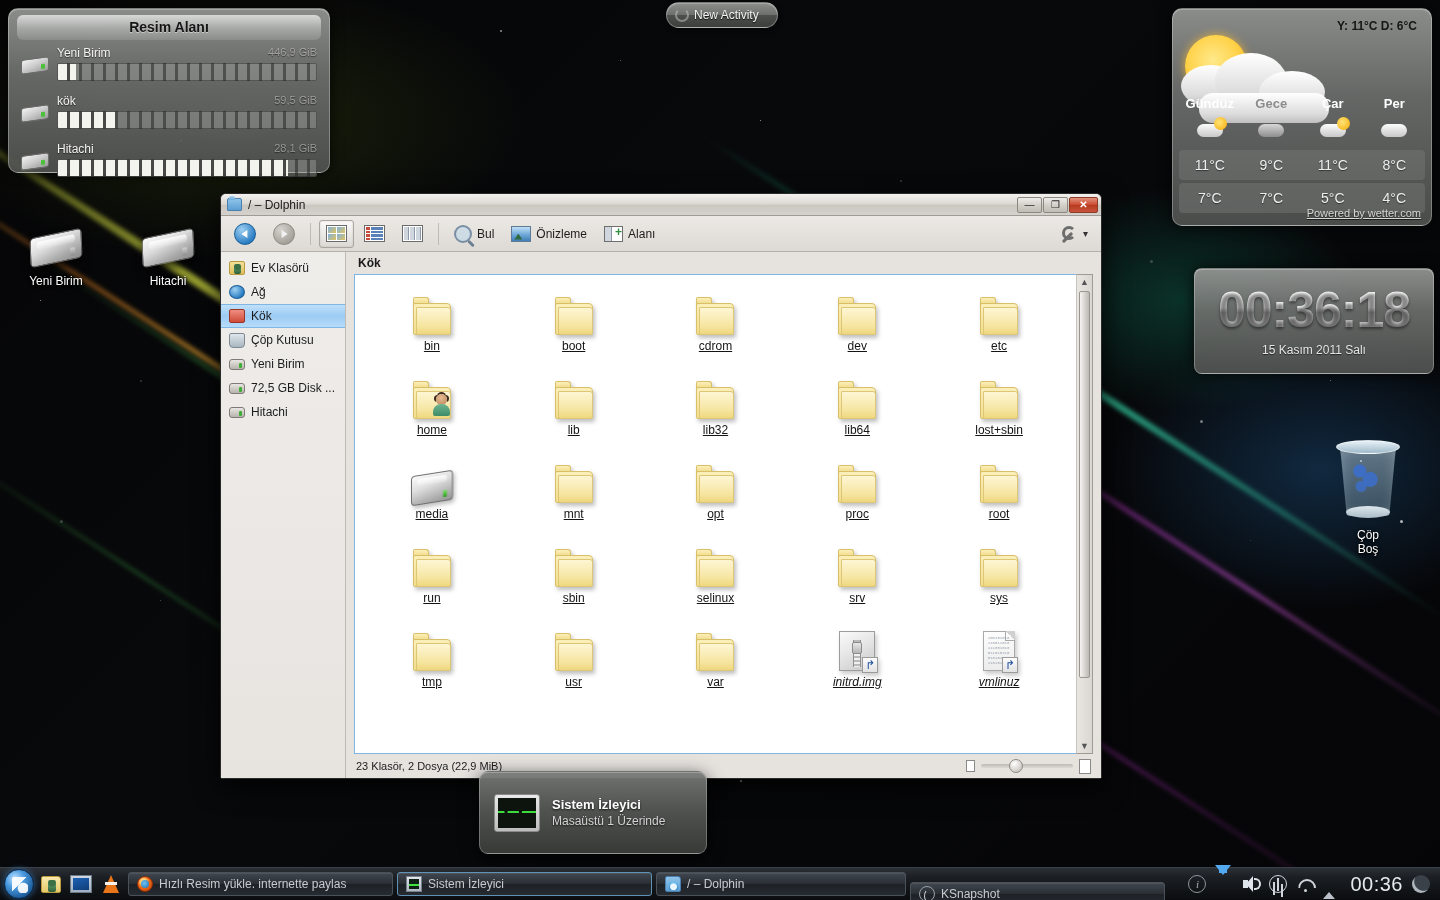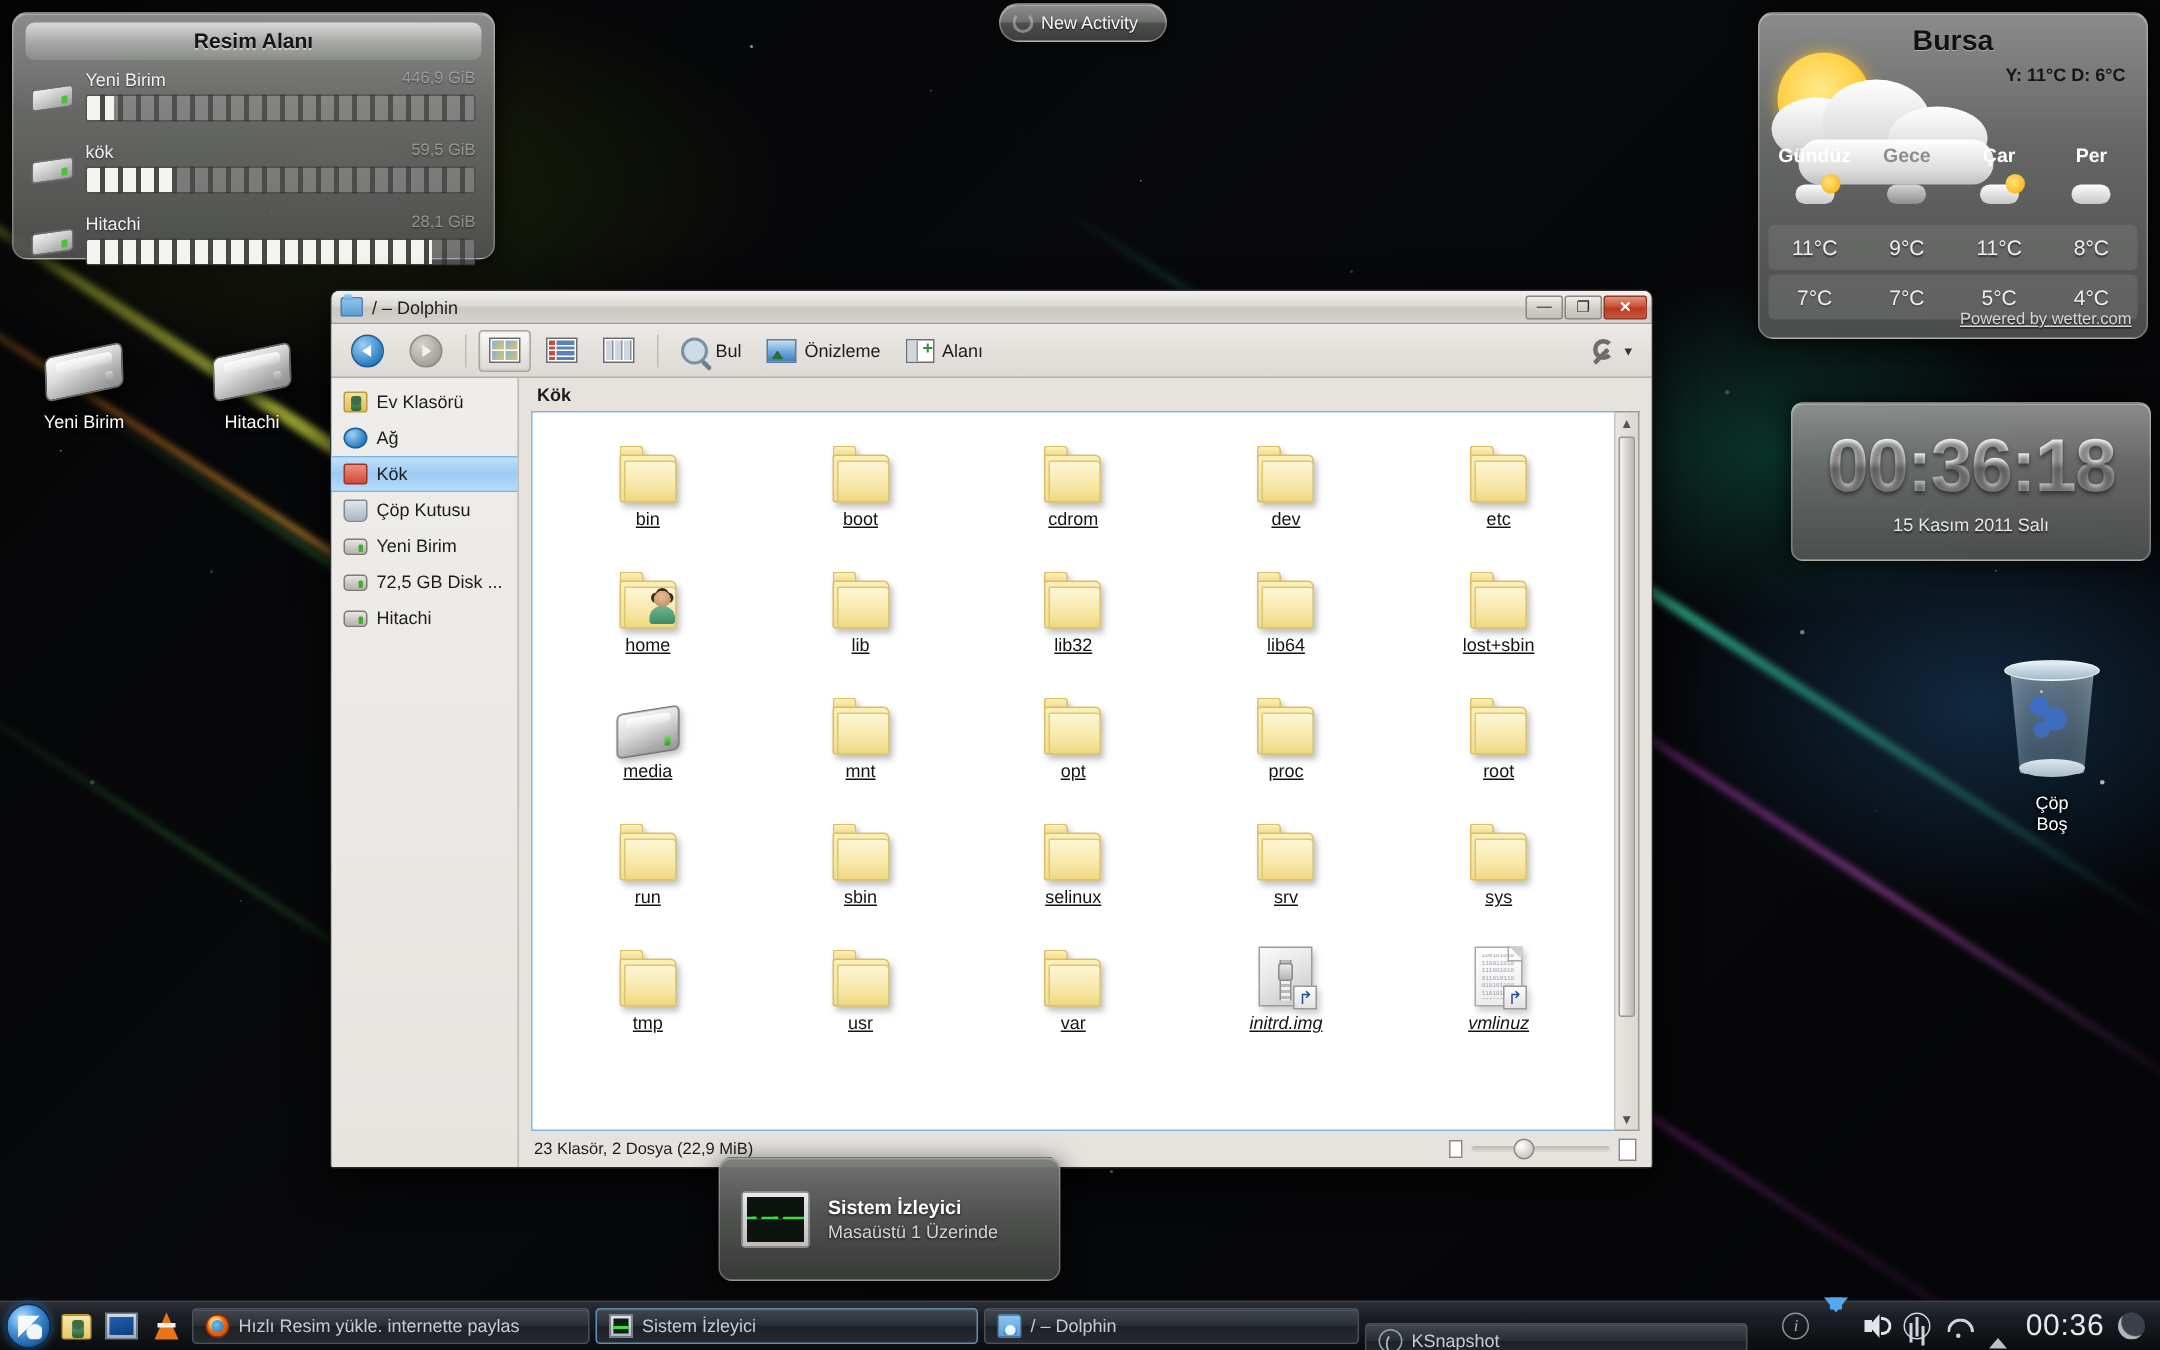--- a/index.html
+++ b/index.html
@@ -489,21 +489,21 @@
     clip-path: polygon(0 0, 8% 0, 14% -260%, 20% 340%, 26% 0, 46% 0, 52% -200%, 58% 300%, 64% 0, 100% 0, 100% 100%, 0 100%);
   }
   .tt-title { font-size: 13px; font-weight: bold; color:#fff; text-shadow: 0 1px 2px rgba(0,0,0,.8); }
   .tt-sub { font-size: 12px; color:#d4d4d4; margin-top:2px; text-shadow: 0 1px 2px rgba(0,0,0,.8); }
 
   
   #taskbar {
     position:absolute; left:0; bottom:0; width:1440px; height:32px;
     background: linear-gradient(180deg,#2b3036 0%, #1b1f24 30%, #111417 70%, #0a0c0e 100%);
     border-top:1px solid #3a4048;
-    display:flex; align-items:center; gap:4px; padding: 16px 4px; text-align: center;
+    display:flex; align-items:center; gap:4px; padding: 16px 4px;
   }
   .kmenu {
     width:30px; height:30px; border-radius:50%;
     background: radial-gradient(circle at 35% 30%, #bfe3ff 0%, #4a9ae0 35%, #1f5f9e 72%, #0d3a66 100%);
     border:1px solid #0c2f55; position:relative; flex:0 0 30px;
     box-shadow: 0 0 6px rgba(60,140,220,.6);
   }
   .kmenu::after {
     content:''; position:absolute; left:7px; top:7px; width:16px; height:16px;
     background:
@@ -666,21 +666,20 @@
       </div>
   </div>
 </div>
 
 <div id="newActivity">
   <span class="na-icon"></span>
   <span class="na-label">New Activity</span>
 </div>
 
 <div class="plasmoid" id="weather">
-  <div class="w-city">Bursa</div>
   <div class="w-hl">Y: 11°C D: 6°C</div>
   <div class="w-sun"></div>
   <div class="w-cloud w-c1"></div>
   <div class="w-cloud w-c2"></div>
   <div class="w-cloud w-c3"></div>
   <div class="w-cloud w-c4"></div>
 
   <div class="w-grid">
     <div class="w-rowhead">
       <div>Gündüz</div>

